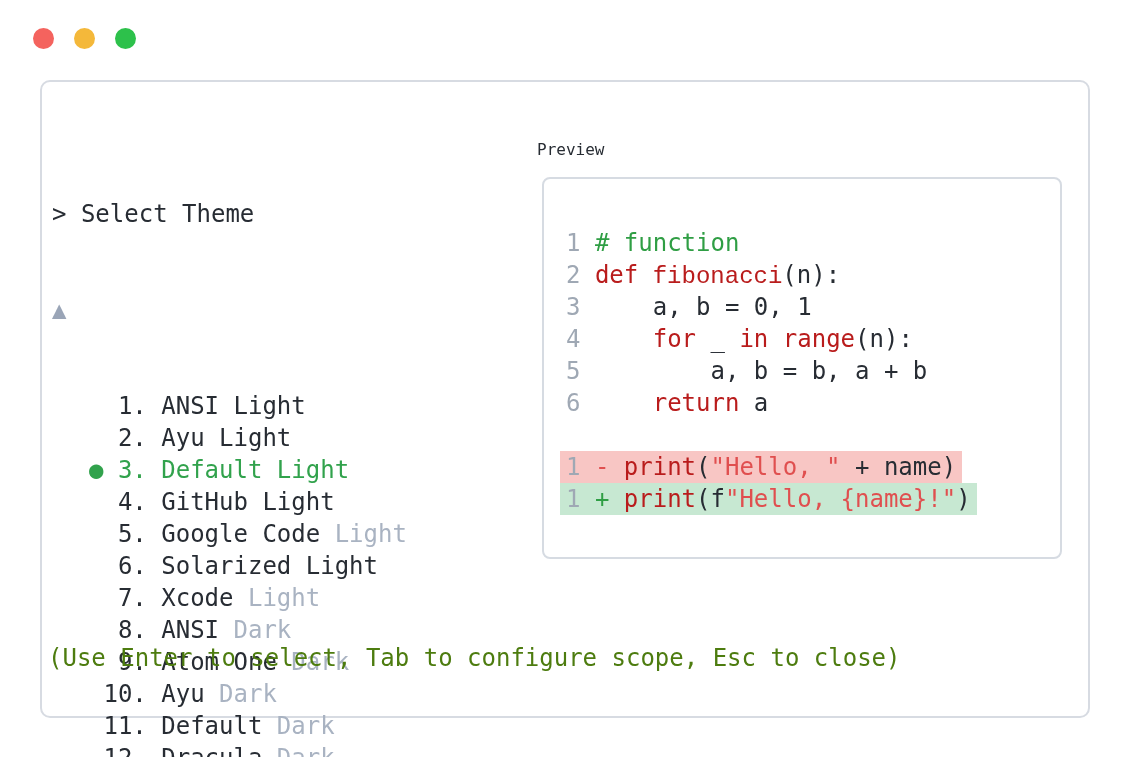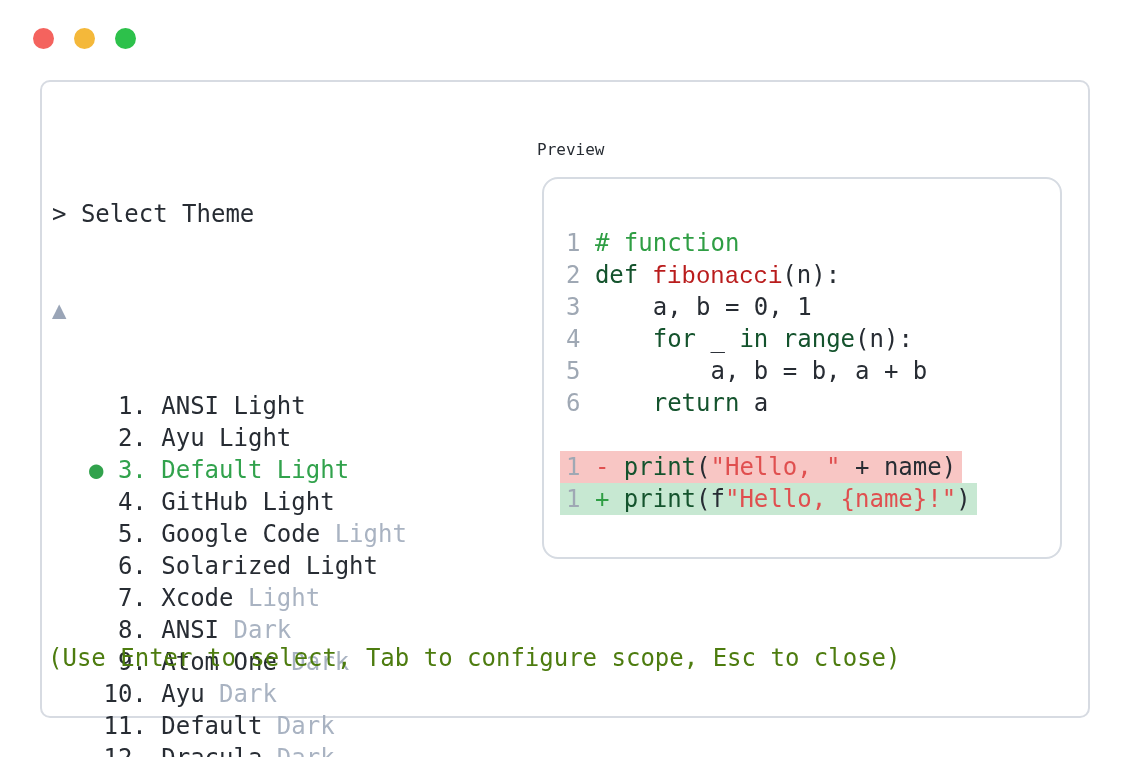--- a/index.html
+++ b/index.html
@@ -41,32 +41,32 @@
     color:#4d7c0f;
   }
 
   
   .preview-label{
     position:absolute;left:537px;top:134px;
     font-size:16px;line-height:32px;color:#272c33;white-space:pre;
   }
   .preview-box{
     position:absolute;left:542px;top:177px;width:520px;height:382px;
-    box-sizing:border-box;border:2px solid #d6dbe2;border-radius:16px;
+    box-sizing:border-box;border:2px solid #d6dbe2;border-radius:8px;
     background:#ffffff;overflow:hidden;
   }
   .code{
     padding:48px 0 0 22px;
     font-size:24px;line-height:32px;white-space:pre;
     color:#272c33;
   }
   .cline{height:32px;}
   .lnum{color:#9fa8b4;}
   .tok-comment{color:#2f9e44;}
-  .tok-keyword{color:#14532d;margin-top:12px;}
+  .tok-keyword{color:#b91c1c;margin-top:12px;}
   .tok-function{color:#b91c1c;font-family:Liberation Mono, monospace;}
   .tok-string{color:#e04f4f;}
   .tok-plain{color:#272c33;}
   .tok-minus{color:#e04f4f;}
   .tok-plus{color:#2f9e44;}
   .dwrap{display:inline-block;line-height:32px;padding:0 6px;margin-left:-6px;}
   .dwrap.removed{background:#f8c6c4;}
   .dwrap.added{background:#c7e8d2;}
 </style>
 </head>

